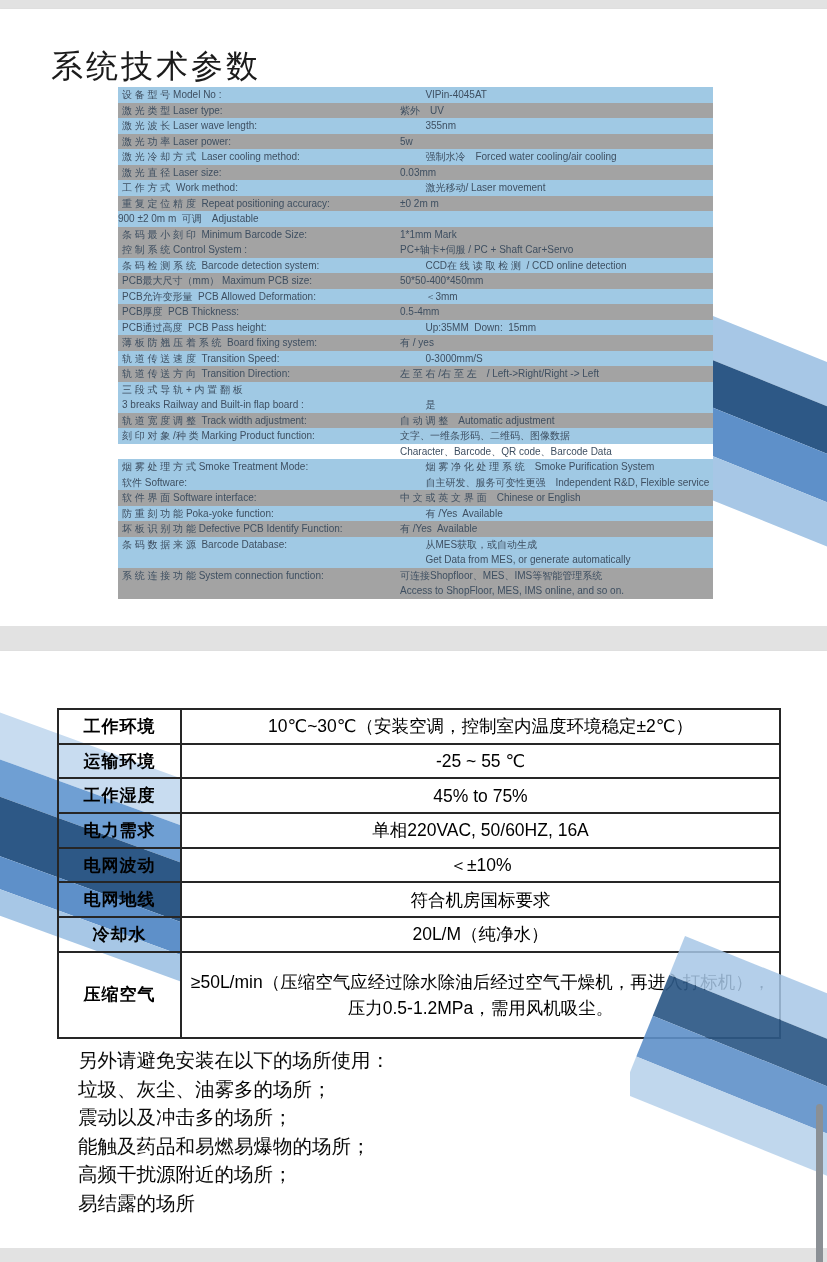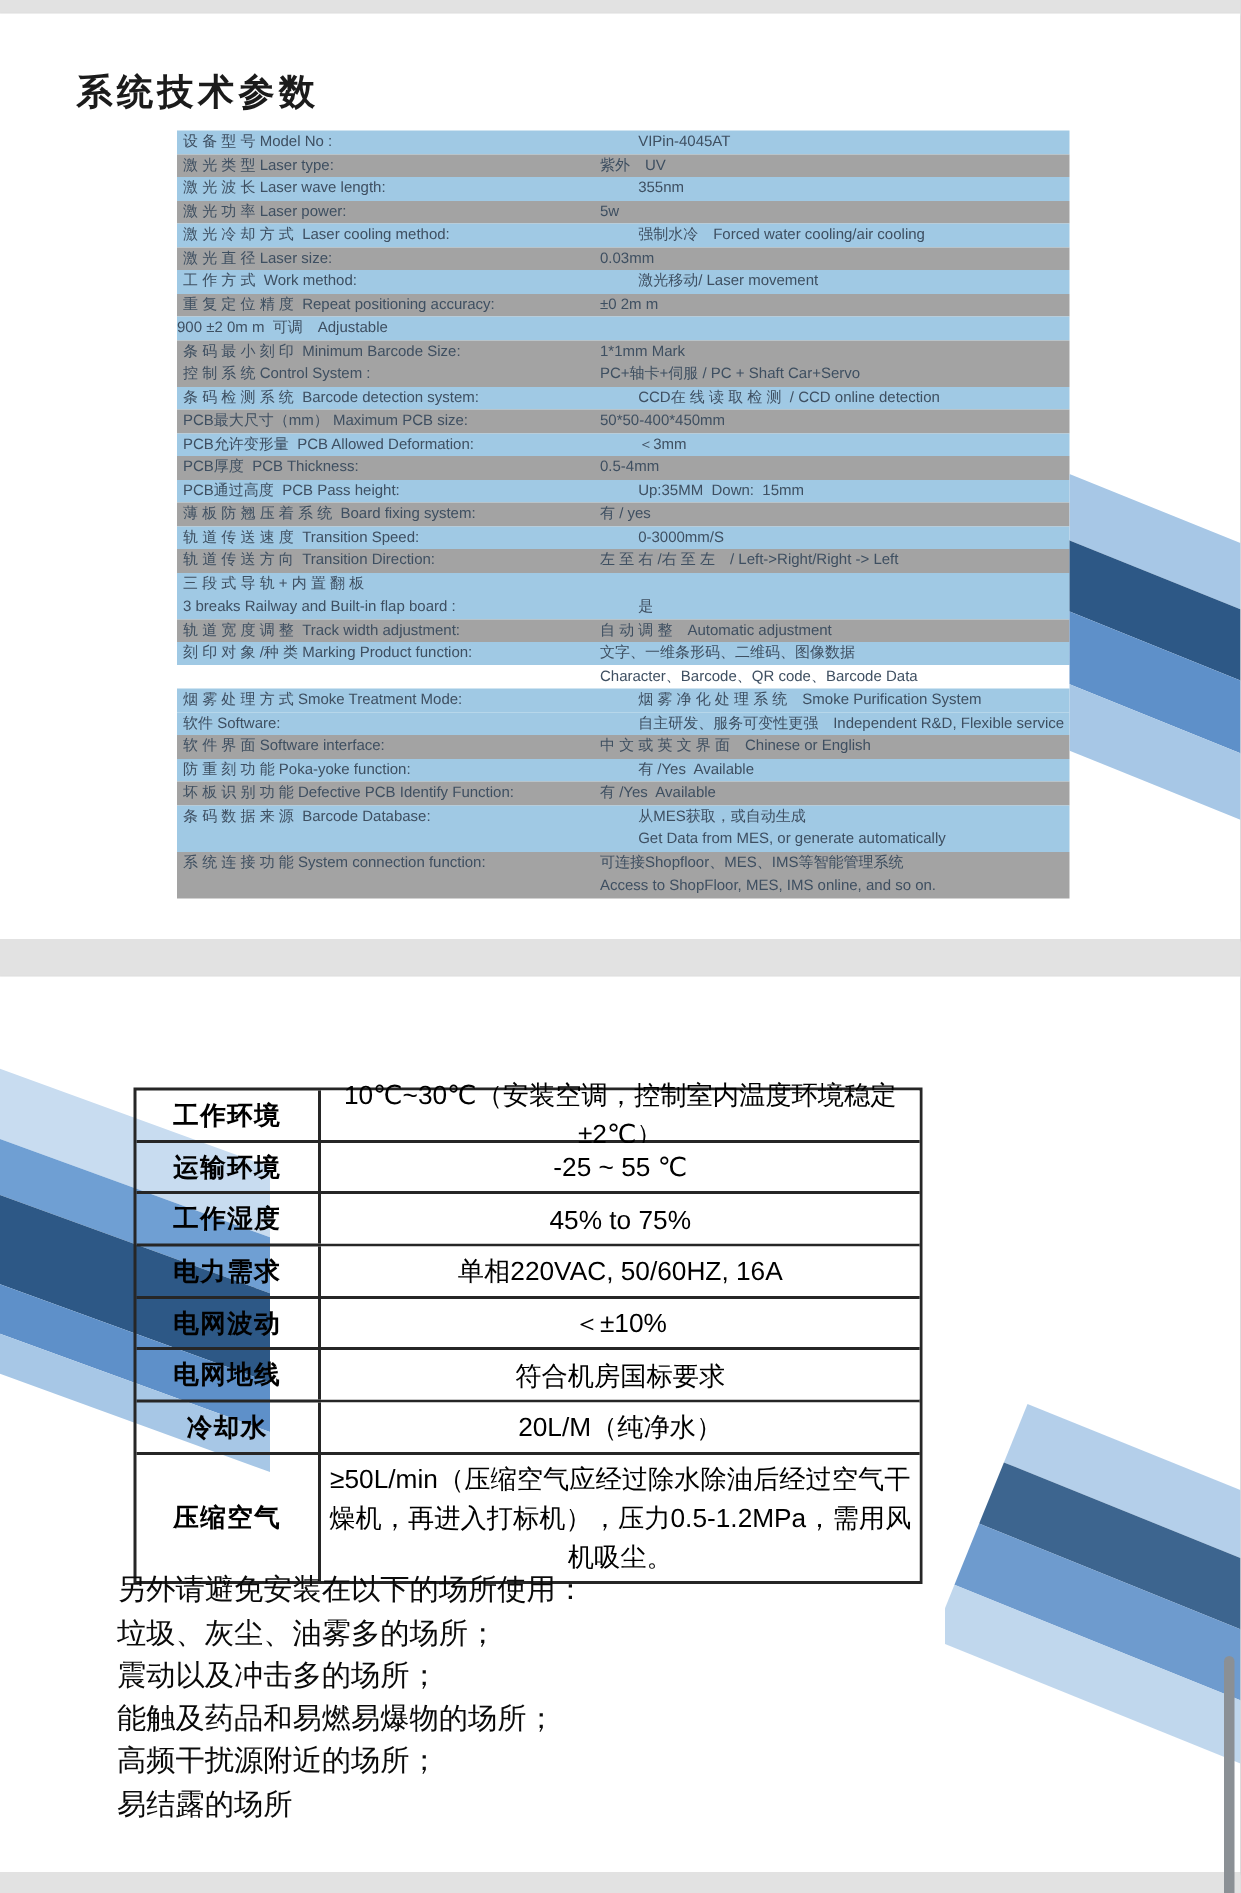--- a/index.html
+++ b/index.html
@@ -6,21 +6,21 @@
   body{font-family:"Liberation Sans","DejaVu Sans",sans-serif;background:#cfcfcf;}
   #stage{position:relative;width:827px;height:1262px;margin:0 auto;background:#e2e2e2;overflow:hidden;}
   .card{position:absolute;left:0;width:827px;background:#ffffff;}
   #card1{top:9px;height:617px;box-shadow:0 1px 2px rgba(0,0,0,.2);}
   #card2{top:651px;height:597px;box-shadow:0 1px 2px rgba(0,0,0,.2);}
   .strip{position:absolute;left:0;width:827px;background:#e2e2e2;}
   #strip-top{top:0;height:9px;}
   #strip-mid{top:626px;height:25px;}
   #strip-bot{top:1248px;height:14px;}
 
-  .sec-title{position:absolute;font-size:24px;font-weight:700;color:#1b1b1b;letter-spacing:3px;white-space:nowrap;}
+  .sec-title{position:absolute;font-size:32px;font-weight:400;color:#1b1b1b;letter-spacing:3px;white-space:nowrap;}
   #title1{left:51px;top:36px;}
 
   
   #spec{position:absolute;left:118px;top:87px;width:595px;font-size:10px;color:#3e4f61;}
   .spec-row{display:flex;width:100%;}
   .spec-row .c{box-sizing:border-box;}
   .spec-row .lab{width:282px;padding-left:4px;}
   .spec-row .val{width:313px;}
   .line{display:block;height:15.5px;line-height:15.5px;white-space:pre;overflow:visible;}
   .bg-blue{background:#a0c9e4;gap:48px;}
@@ -32,21 +32,21 @@
   .bandrot{position:absolute;transform-origin:0 0;}
   .stripe{width:100%;}
   #bands-right{left:713px;top:316px;width:114px;height:300px;}
   #bands-right .bandrot{left:0;top:0;width:320px;transform:rotate(22deg);}
   #bands-left{left:0;top:690px;width:180px;height:345px;}
   #bands-left .bandrot{left:-40px;top:8px;width:420px;transform:rotate(20deg);}
   #bands-bottom{left:630px;top:928px;width:197px;height:318px;}
   #bands-bottom .bandrot{left:55px;top:8px;width:380px;transform:rotate(22deg);}
 
   
-  #env{position:absolute;left:57px;top:725px;width:526px;border:2px solid #262626;box-sizing:border-box;margin-left:32px;}
+  #env{position:absolute;left:57px;top:708px;width:724px;border:2px solid #262626;box-sizing:border-box;}
   .env-row{display:flex;height:32.7px;border-bottom:2px solid #262626;}
   .env-row:last-child{height:84px;border-bottom:none;}
   .env-row .elab{width:121px;border-right:2px solid #262626;display:flex;align-items:center;justify-content:center;
       font-size:17px;font-weight:600;color:#000;background:transparent;letter-spacing:1px;}
   .env-row .eval{flex:1;display:flex;align-items:center;justify-content:center;text-align:center;
       font-size:17.5px;color:#000;background:#ffffff;padding:0 4px;line-height:26px;}
 
   
   #notice{position:absolute;left:78px;top:1046px;font-size:19.5px;color:#0a0a0a;line-height:28.5px;}
   #notice .nline{white-space:pre;}

